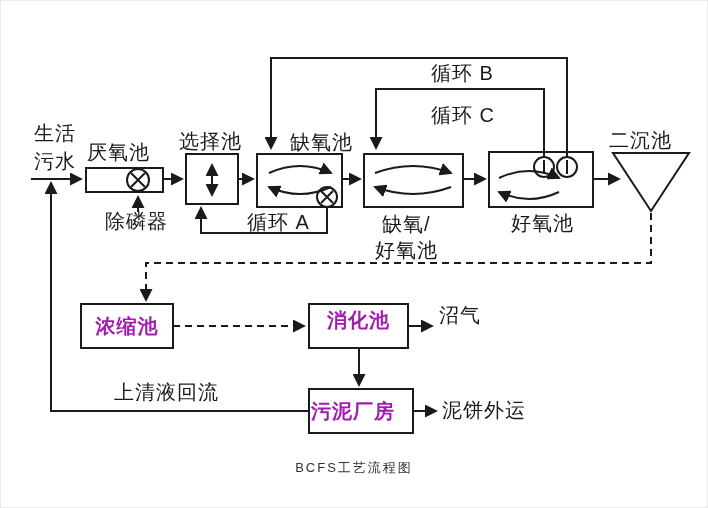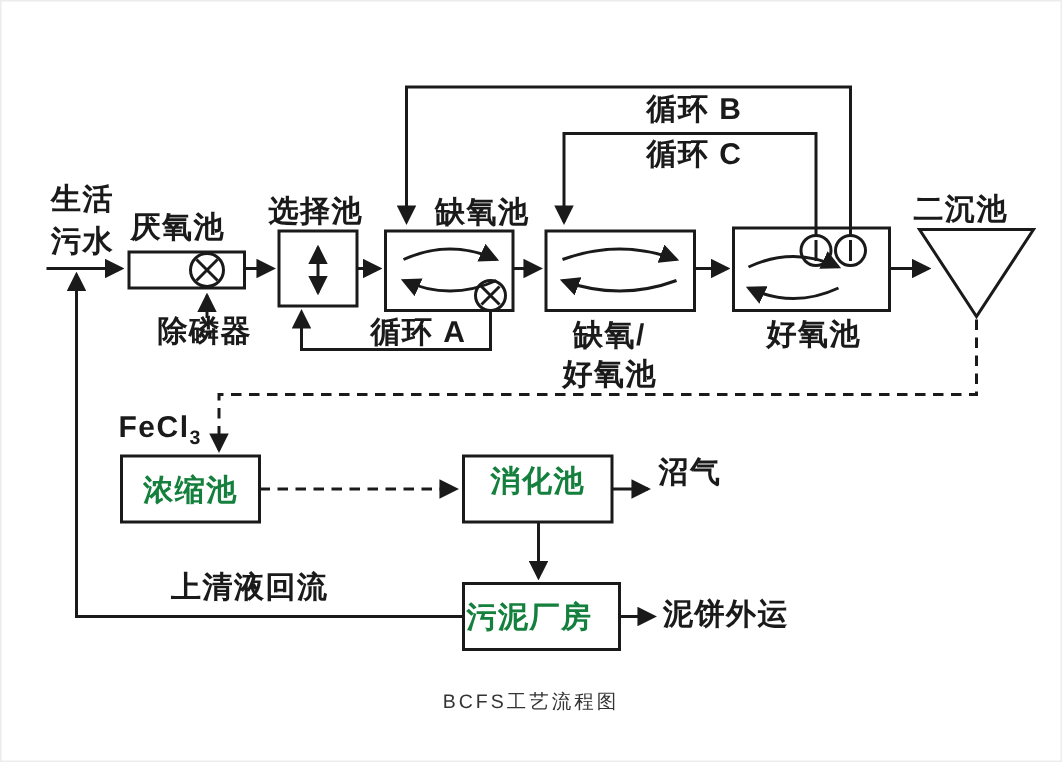--- a/index.html
+++ b/index.html
@@ -8,35 +8,35 @@
     width:708px;height:508px;
     background:#ffffff;
     border:1px solid #ececec;
     box-sizing:border-box;
     overflow:hidden;
     font-family:"Liberation Sans","DejaVu Sans",sans-serif;
   }
   #diagram-svg{position:absolute;left:0;top:0;}
   .lbl{
     position:absolute;
-    font-weight:700;
+    font-weight:400;
     font-size:20px;
     line-height:22px;
     color:#1a1a1a;
     letter-spacing:1px;
     white-space:nowrap;
   }
   .boxlbl{
     position:absolute;
     display:flex;
     align-items:center;
     justify-content:center;
     font-weight:700;
     font-size:20px;
-    color:#15803d;
+    color:#a21caf;
     letter-spacing:1px;
     white-space:nowrap;
   }
   .lbl sub{font-size:13px;}
   #caption{
     position:absolute;
     left:0;right:0;top:458px;
     text-align:center;
     font-weight:400;
     font-size:13px;
@@ -118,28 +118,27 @@
 
   <div class="lbl" style="left:33px;top:121px">生活</div>
   <div class="lbl" style="left:33px;top:149px">污水</div>
 
   <div class="lbl" style="left:86px;top:140px">厌氧池</div>
   <div class="lbl" style="left:104px;top:209px">除磷器</div>
   <div class="lbl" style="left:178px;top:129px">选择池</div>
   <div class="lbl" style="left:289px;top:130px">缺氧池</div>
   <div class="lbl" style="left:246px;top:210px">循环 A</div>
   <div class="lbl" style="left:430px;top:61px">循环 B</div>
-  <div class="lbl" style="left:430px;top:91px">循环 C</div>
+  <div class="lbl" style="left:430px;top:103px">循环 C</div>
 
   <div class="lbl" style="left:381px;top:212px">缺氧/</div>
   <div class="lbl" style="left:374px;top:238px">好氧池</div>
   <div class="lbl" style="left:510px;top:211px">好氧池</div>
   <div class="lbl" style="left:608px;top:128px">二沉池</div>
 
-  <div class="lbl" style="left:78px;top:273px"><span>FeCl</span><sub>3</sub></div>
 
   <div class="boxlbl" style="left:80px;top:303px;width:92px;height:44px">
       <span>浓缩池</span>
     </div>
   <div class="boxlbl" style="left:308px;top:303px;width:99px;height:32px">
       <span>消化池</span>
     </div>
   <div class="boxlbl" style="left:308px;top:388px;width:88px;height:44px">
       <span>污泥厂房</span>
     </div>

